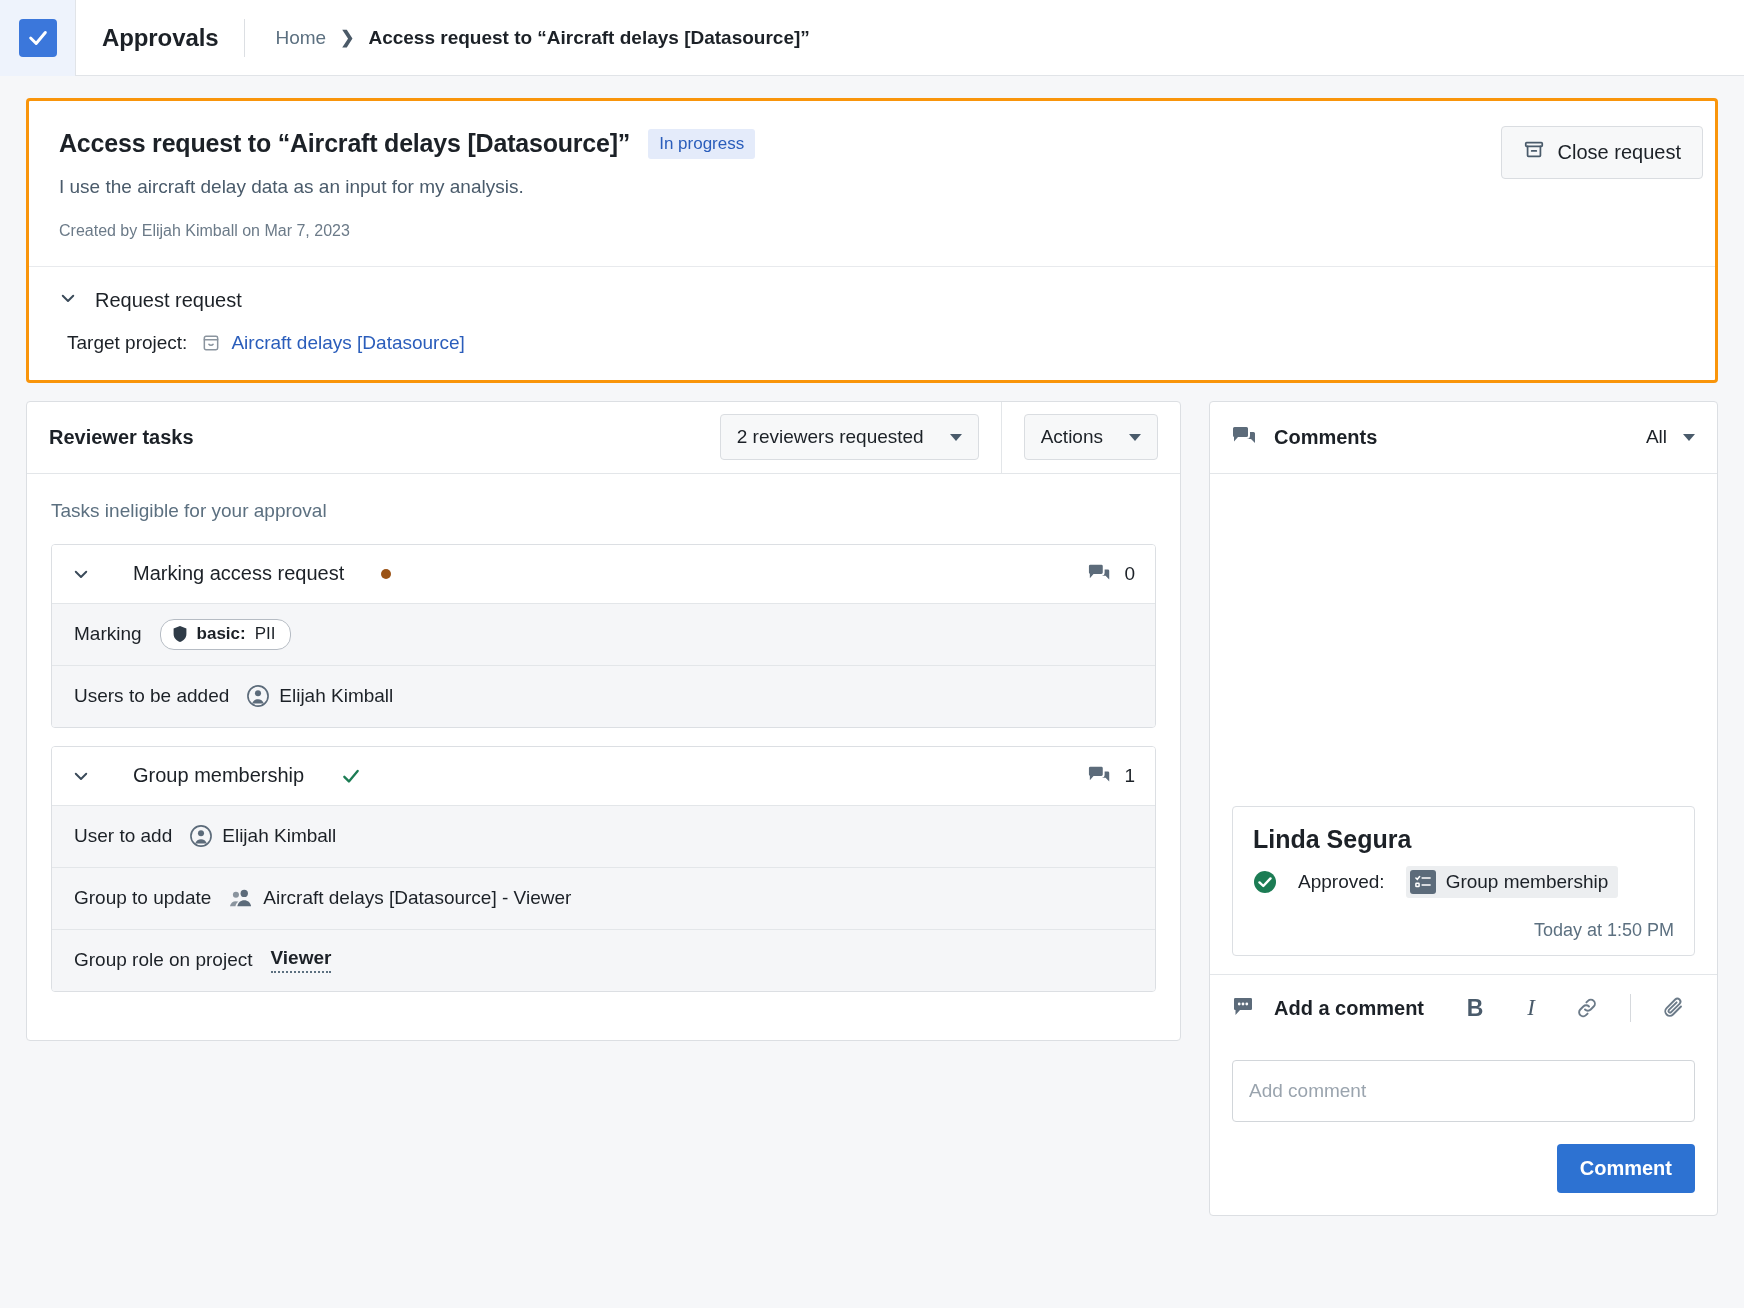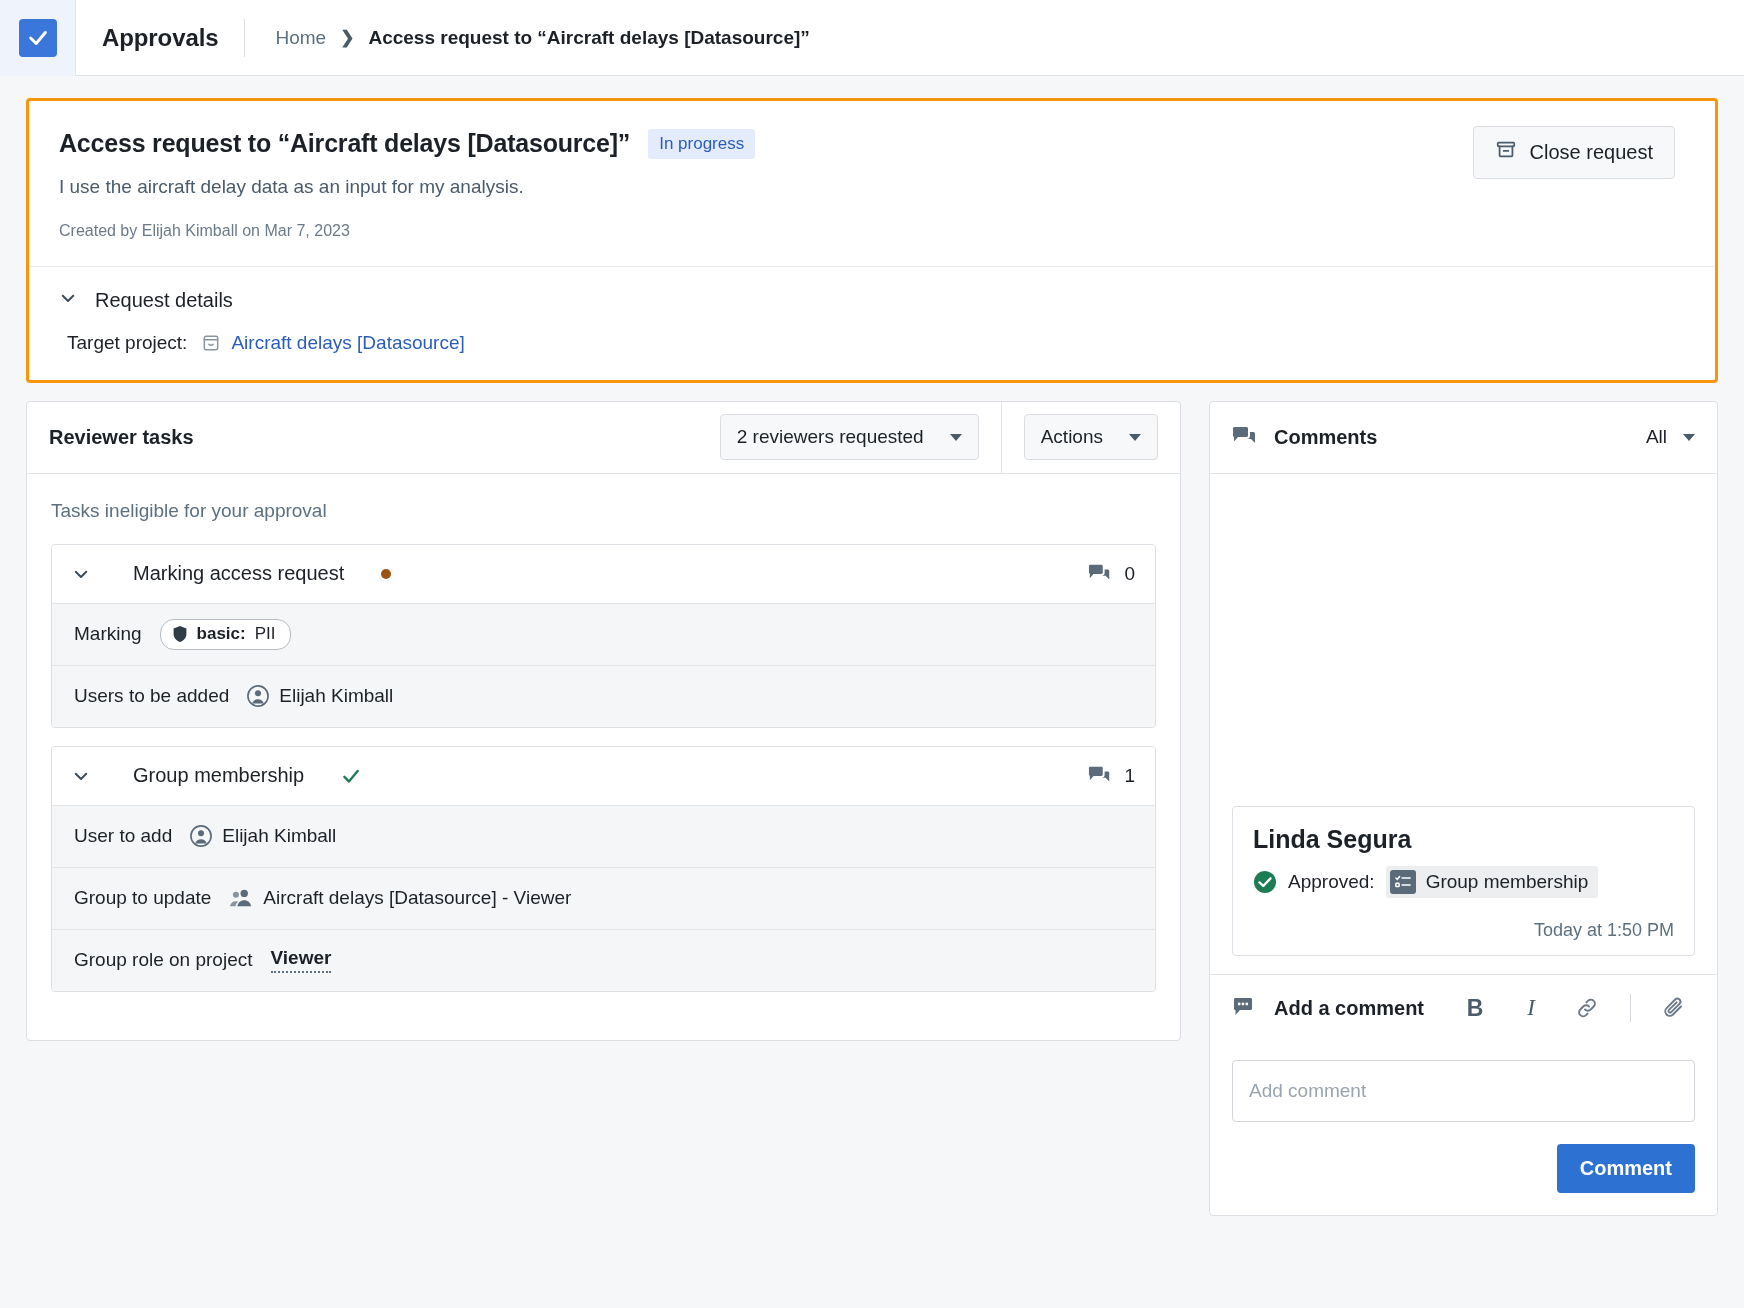--- a/index.html
+++ b/index.html
@@ -95,21 +95,21 @@
     font-size: 19px;
     color: #4a5b6b;
   }
   .rc-created {
     margin-top: 24px;
     font-size: 16px;
     color: #6b7a88;
   }
   .close-request-btn {
     position: absolute;
-    top: 25px; right: 40px;
+    top: 25px; right: 12px;
     display: flex; align-items: center; gap: 13px;
     background: #f7f8f9;
     border: 1px solid #dadde1;
     border-radius: 4px;
     padding: 12px 21px;
     font-size: 20px;
     color: #1c2127;
     cursor: pointer;
   }
   .rc-details {
@@ -262,21 +262,21 @@
   }
   .comment-card {
     border: 1px solid #dcdfe3;
     border-radius: 4px;
     padding: 18px 20px 14px 20px;
     background: #ffffff;
   }
   .comment-author { font-size: 25px; font-weight: bold; color: #1c2127; }
   .comment-body {
     margin-top: 12px;
-    display: flex; align-items: center; gap: 11px;
+    display: flex; align-items: center; gap: 21px;
     font-size: 19px; color: #1c2127;
   }
   .approved-check { display: flex; }
   .task-chip {
     display: inline-flex; align-items: center; gap: 10px;
     background: #eceef0;
     border-radius: 3px;
     padding: 4px 10px 4px 4px;
   }
   .chip-icon {
@@ -374,21 +374,21 @@
       </div>
     </div>
 
     <div class="rc-details">
       <div class="rd-header">
         <span>
           <svg width="18" height="18" viewBox="0 0 24 24" fill="none" stroke="#3a4a59" stroke-width="2.6" stroke-linecap="round" stroke-linejoin="round">
               <polyline points="5,9 12,16 19,9"></polyline>
             </svg>
         </span>
-        <span>Request details</span>
+        <span>Request request</span>
       </div>
       <div class="rd-row">
         <span>Target project:</span>
         <span style="display:flex;margin-left:4px;">
           <svg width="20" height="20" viewBox="0 0 24 24" fill="none" stroke="#8a949e" stroke-width="1.8" stroke-linecap="round" stroke-linejoin="round">
             <rect x="4" y="4" width="16" height="16" rx="2"></rect>
               <line x1="4" y1="8" x2="20" y2="8"></line>
               <path d="M9.5 13.5c1 1.4 4 1.4 5 0"></path>
           </svg>
         </span>

